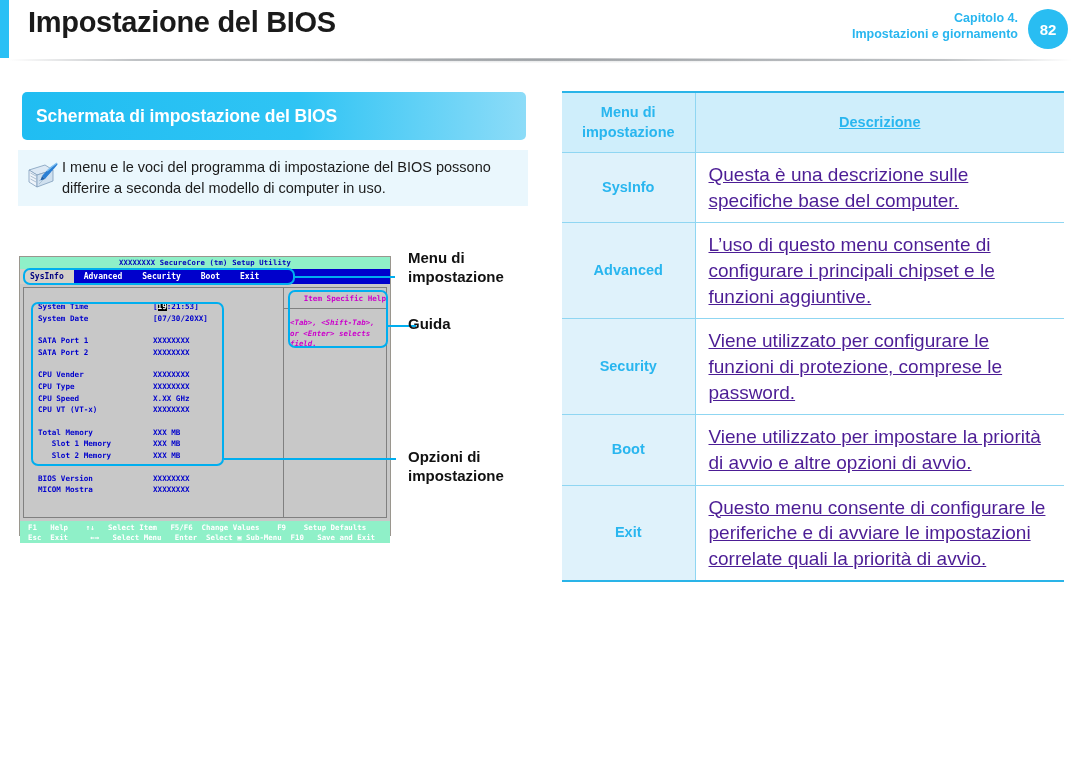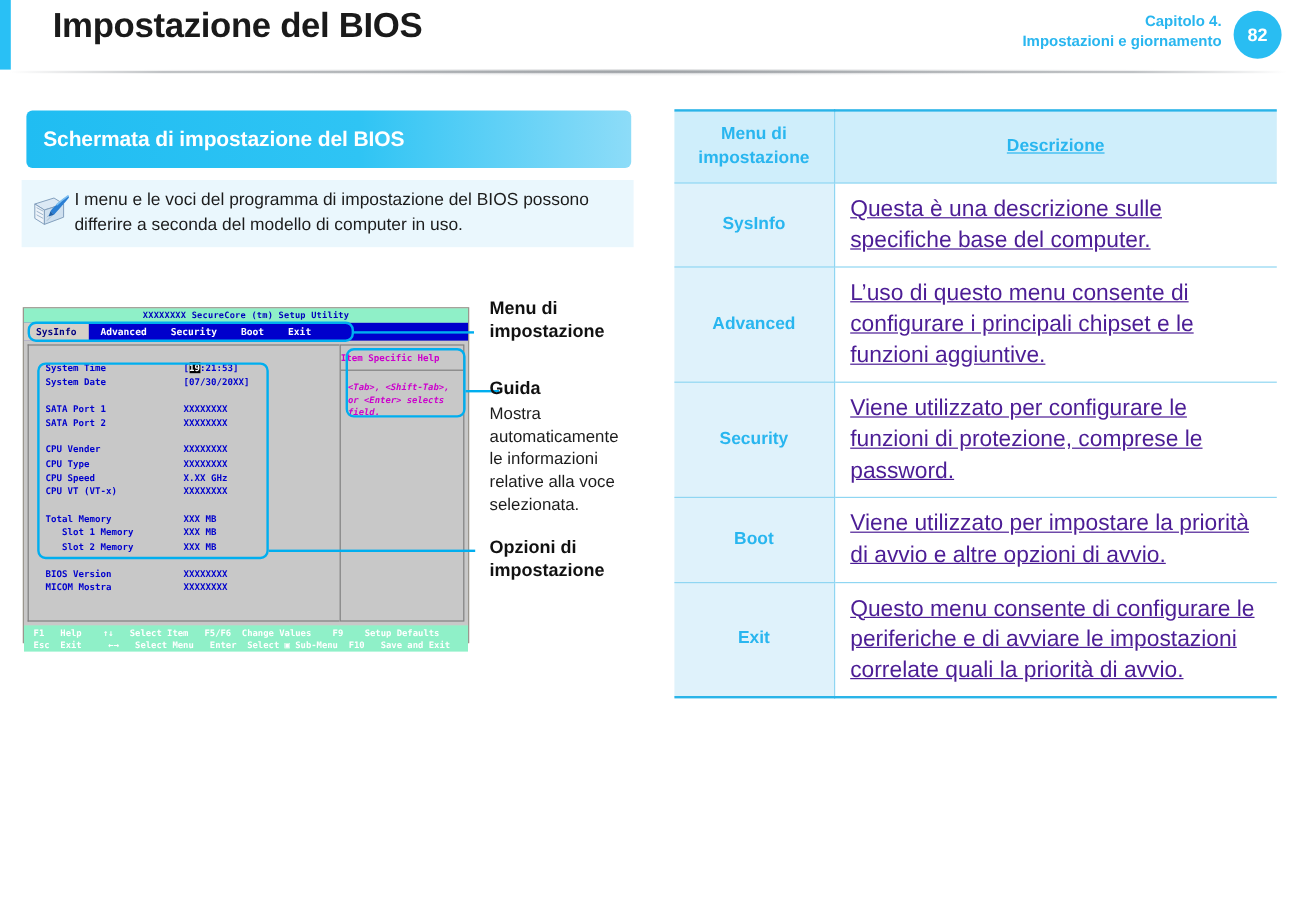--- a/index.html
+++ b/index.html
@@ -14,21 +14,21 @@
 
   
   .hdr { position: absolute; left: 0; top: 0; width: 1080px; height: 60px; }
   .hdr-accent {
     position: absolute; left: 0; top: 0; width: 9px; height: 58px;
     background: #29c0f5;
   }
   .hdr-title {
     position: absolute; left: 28px; top: 6px;
     font-size: 29px; font-weight: bold; color: #1a1a1a;
-    letter-spacing: -0.3px; white-space: nowrap; margin-left: 16px;
+    letter-spacing: -0.3px; white-space: nowrap;
   }
   .hdr-right {
     position: absolute; right: 62px; top: 11px;
     text-align: right; line-height: 1.25;
   }
   .hdr-chapter { font-size: 12.5px; font-weight: bold; color: #29b6ef; }
   .hdr-sub { font-size: 12.5px; font-weight: bold; color: #29b6ef; }
   .hdr-pagecircle {
     position: absolute; right: 12px; top: 9px;
     width: 40px; height: 40px; border-radius: 50%;
@@ -105,21 +105,21 @@
     font-family: "DejaVu Sans Mono", monospace;
     font-size: 7.6px; font-weight: bold; color: #0000cc;
     padding: 13px 0 0 14px; line-height: 11.6px;
   }
   .bios-right {
     flex: 0 0 104px; background: #c8c8c8;
     border: 1px solid #808080;
     font-family: "DejaVu Sans Mono", monospace;
   }
   .bios-help-title {
-    text-align: left; color: #cc00cc; font-size: 7.6px; font-weight: bold;
+    text-align: right; color: #cc00cc; font-size: 7.6px; font-weight: bold;
     padding: 6px 0 5px 0; border-bottom: 1px solid #808080;
   }
   .bios-help-body {
     color: #cc00cc; font-size: 7.4px; font-weight: bold;
     padding: 9px 0 0 6px; line-height: 10.5px; font-style: italic;
   }
   .brow { display: flex; }
   .brow .k { width: 115px; white-space: pre; }
   .brow .v { white-space: pre; }
   .bios-spacer { height: 11px; }
@@ -318,21 +318,20 @@
   <div class="leader" style="left:224px; top:458px; width:172px;"></div>
 
   <div class="lbl" style="left:408px; top:249px; width:130px;">
     <div>Menu di</div>
     <div>impostazione</div>
   </div>
 
   <div class="lbl" style="left:408px; top:315px;">
     <div>Guida</div>
   </div>
-  <div class="lbl-body" style="left:408px; top:335px; width:105px;">Mostra automaticamente le informazioni relative alla voce selezionata.</div>
 
   <div class="lbl" style="left:408px; top:448px; width:130px;">
     <div>Opzioni di</div>
     <div>impostazione</div>
   </div>
 
   <table class="tbl">
     <tbody>
       <tr class="head">
         <td class="c-menu">

